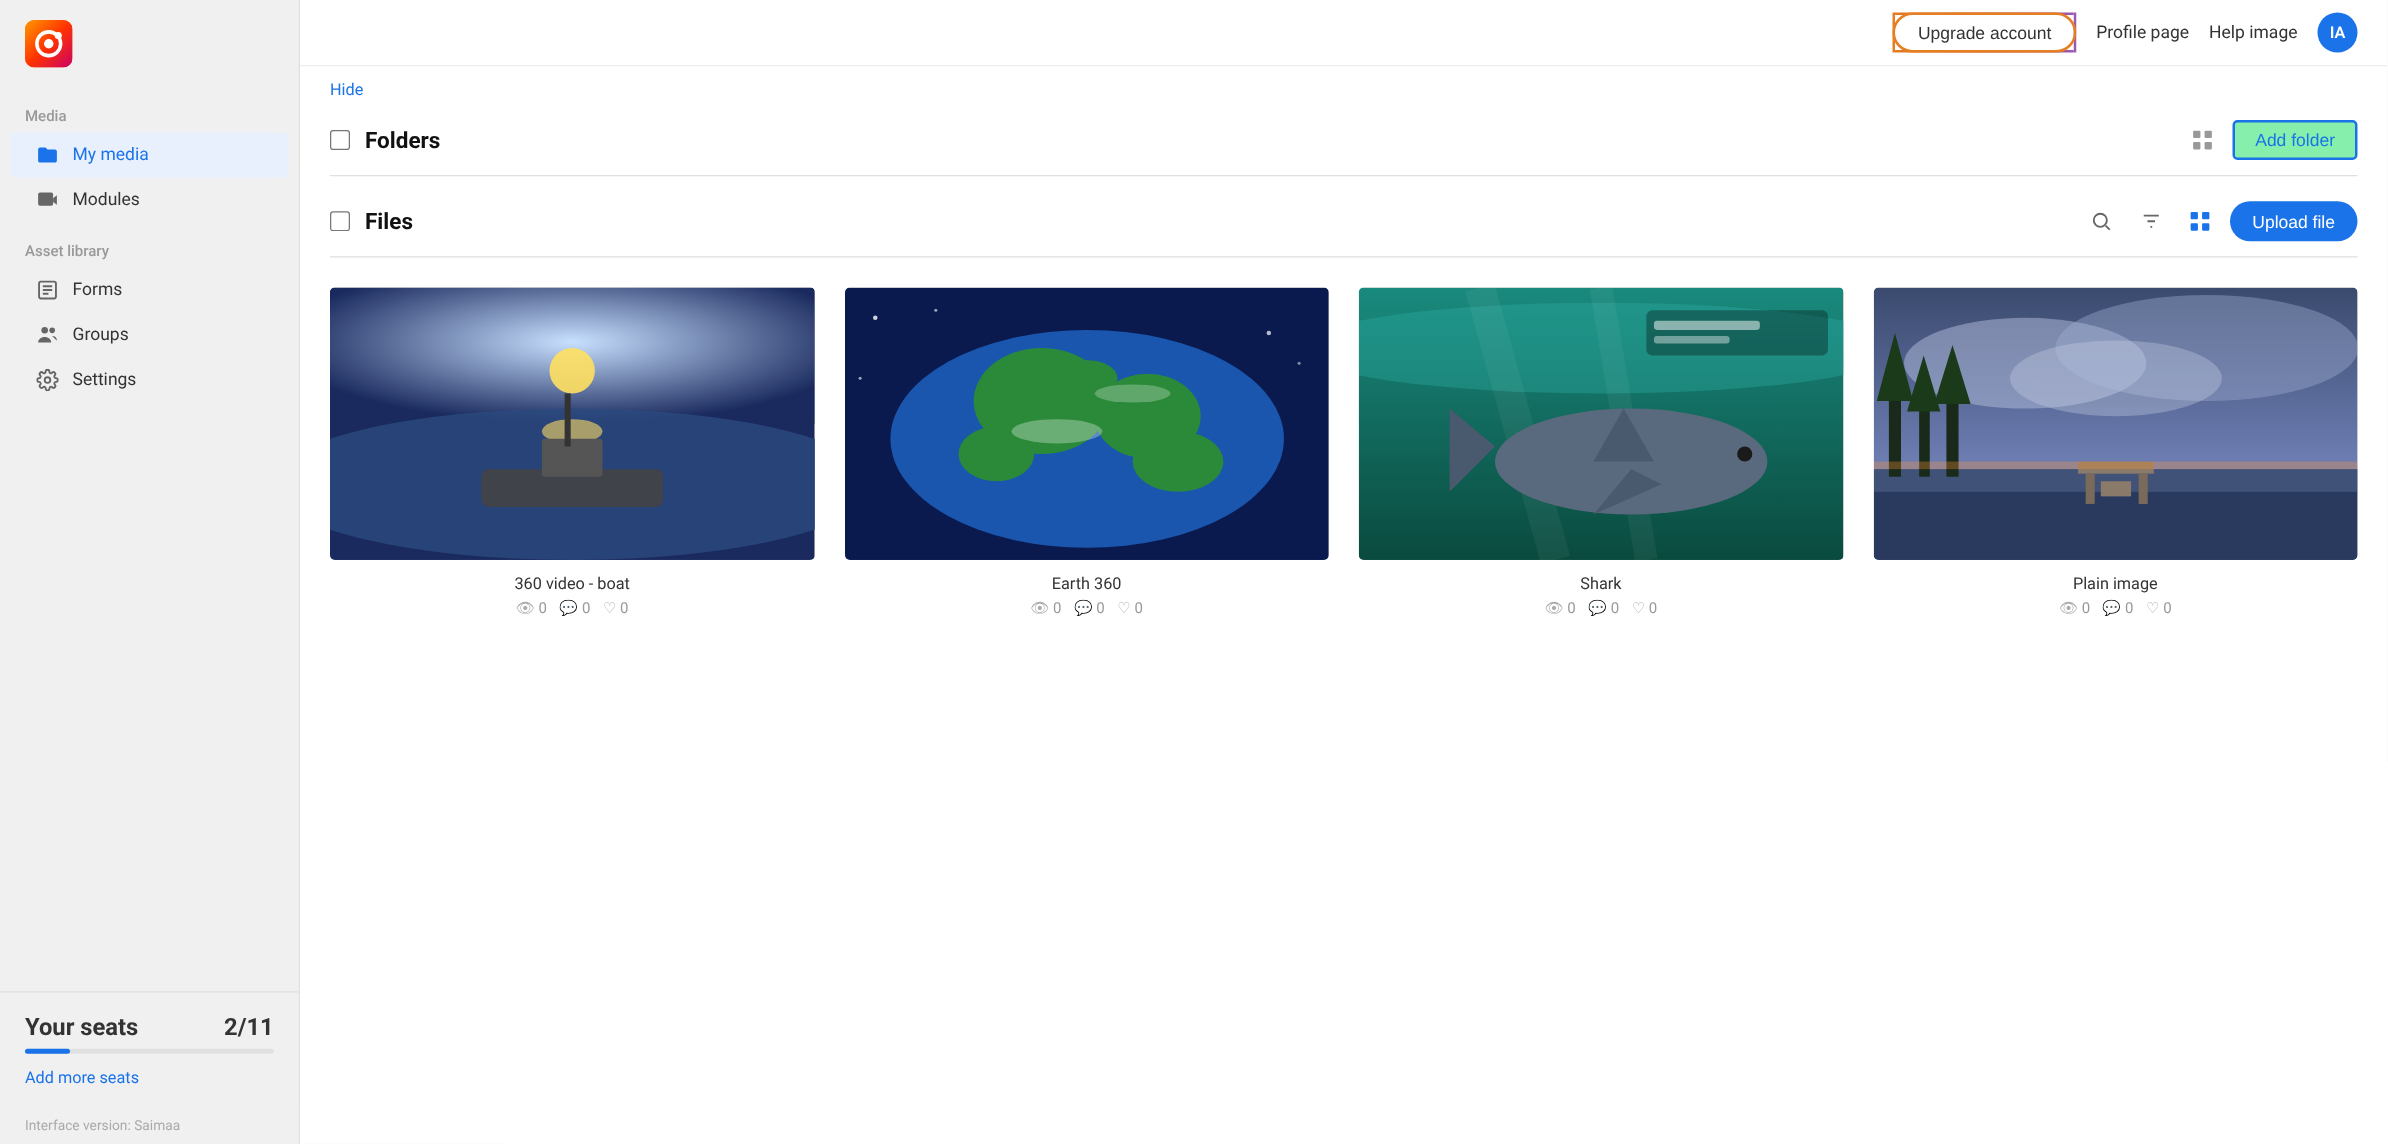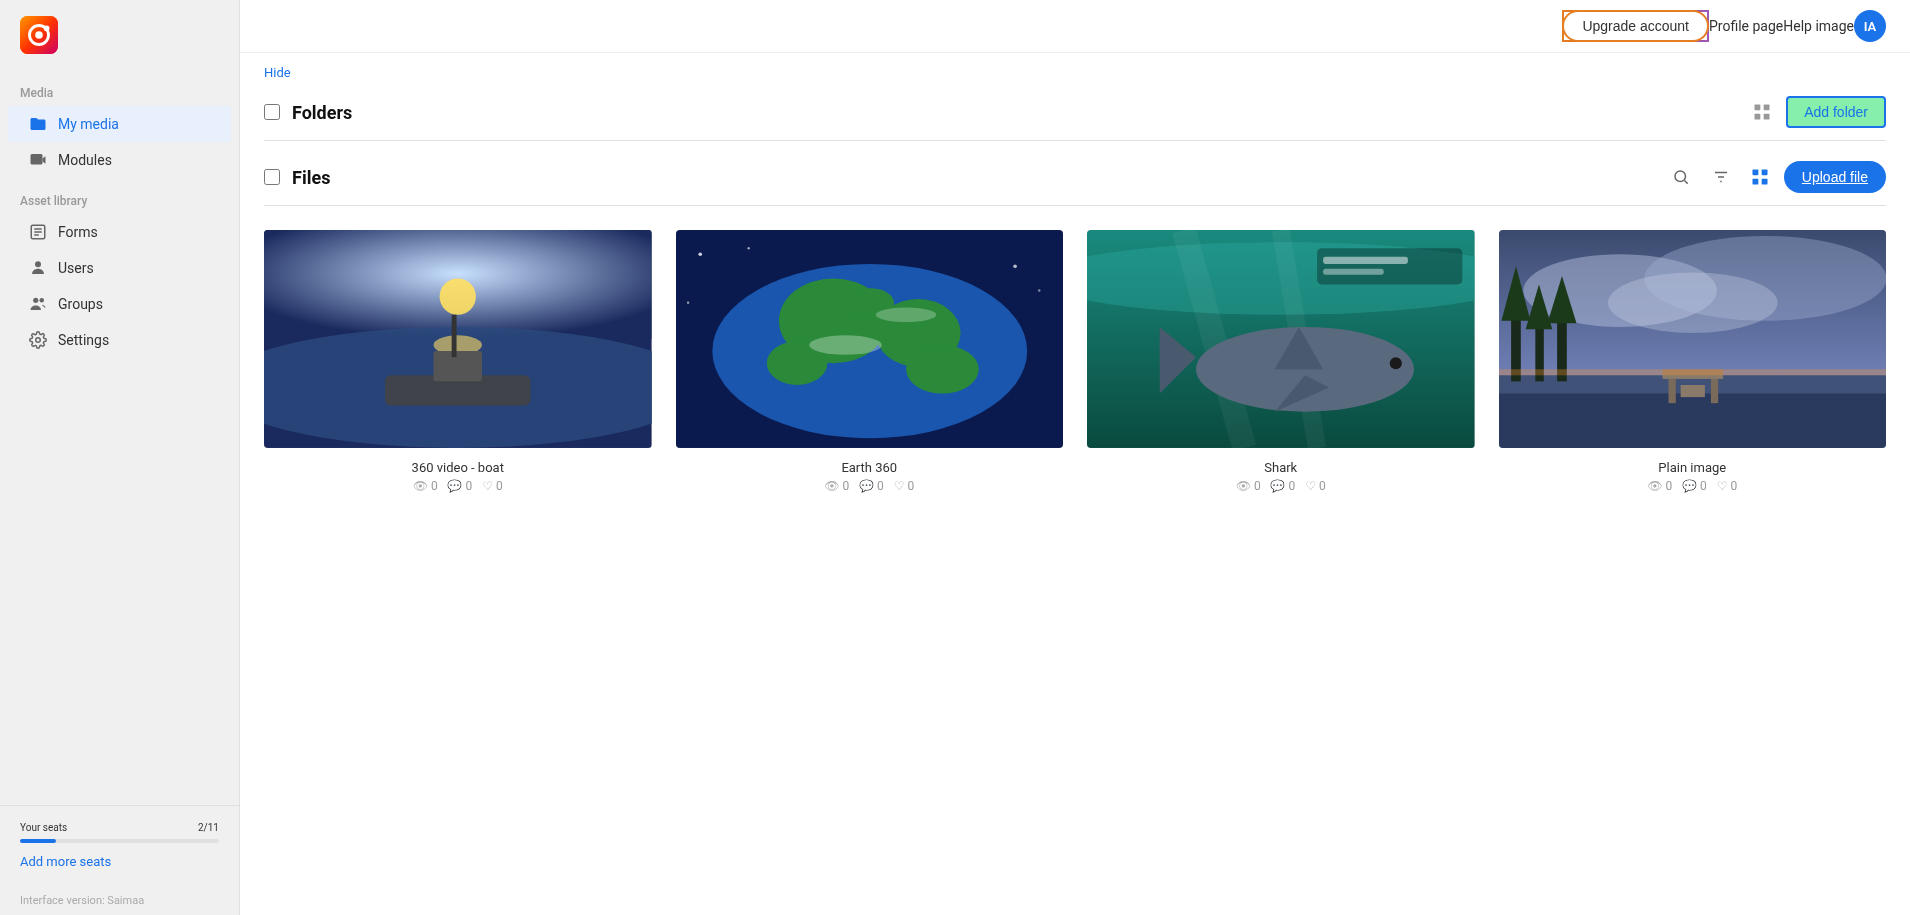--- a/index.html
+++ b/index.html
@@ -59,22 +59,22 @@
     .sidebar-item.active .item-icon { color: #1a73e8; }
 
     .sidebar-bottom {
       margin-top: auto;
       padding: 16px 20px;
       border-top: 1px solid #e0e0e0;
     }
     .seats-label {
       display: flex;
       justify-content: space-between;
-      font-size: 10px;
-      font-weight: 400;
+      font-size: 19px;
+      font-weight: 700;
       color: #333;
       margin-bottom: 6px;
     }
     .seats-progress {
       height: 4px;
       background: #e0e0e0;
       border-radius: 2px;
       margin-bottom: 8px;
     }
     .seats-progress-fill {
@@ -104,20 +104,21 @@
       background: #fff;
       overflow-y: auto;
     }
 
     
     .topnav {
       display: flex;
       align-items: center;
       justify-content: flex-end;
       padding: 10px 24px;
+      gap: 16px;
       background: #fff;
       border-bottom: 1px solid #eee;
     }
     .upgrade-btn {
       border: 2px solid transparent;
       border-image: linear-gradient(90deg, #e67e22, #c0392b, #9b59b6) 1;
       border-radius: 20px;
       padding: 6px 18px;
       font-size: 14px;
       cursor: pointer;
@@ -213,21 +214,20 @@
     }
     .upload-file-btn {
       border: none;
       background: #1a73e8;
       color: #fff;
       padding: 8px 18px;
       border-radius: 16px;
       font-size: 14px;
       cursor: pointer;
       font-weight: 500;
-      text-decoration: underline;
     }
 
     
     .empty-folders {
       padding: 32px;
       text-align: center;
       color: #999;
       font-size: 14px;
     }
 
@@ -346,29 +346,20 @@
       <svg width="18" height="18" viewBox="0 0 24 24" fill="#666">
           <rect x="3" y="3" width="18" height="18" rx="2" fill="none" stroke="#666" stroke-width="2"></rect>
           <line x1="7" y1="8" x2="17" y2="8" stroke="#666" stroke-width="2"></line>
           <line x1="7" y1="12" x2="17" y2="12" stroke="#666" stroke-width="2"></line>
           <line x1="7" y1="16" x2="13" y2="16" stroke="#666" stroke-width="2"></line>
         </svg>
     </span>
     <span>Forms</span>
   </div>
 
-  <div class="sidebar-item">
-    <span class="item-icon">
-      <svg width="18" height="18" viewBox="0 0 24 24" fill="#666">
-          <circle cx="12" cy="7" r="4"></circle>
-          <path d="M4 20c0-4 3.6-7 8-7s8 3 8 7"></path>
-        </svg>
-    </span>
-    <span>Users</span>
-  </div>
   <div class="sidebar-item">
     <span class="item-icon">
       <svg width="18" height="18" viewBox="0 0 24 24" fill="#666">
           <circle cx="9" cy="7" r="3.5"></circle>
           <path d="M2 20c0-3.5 3.1-6 7-6s7 2.5 7 6"></path>
           <circle cx="17" cy="7" r="3"></circle>
           <path d="M17 13c2.5 0 5 1.5 5 5"></path>
         </svg>
     </span>
     <span>Groups</span>

